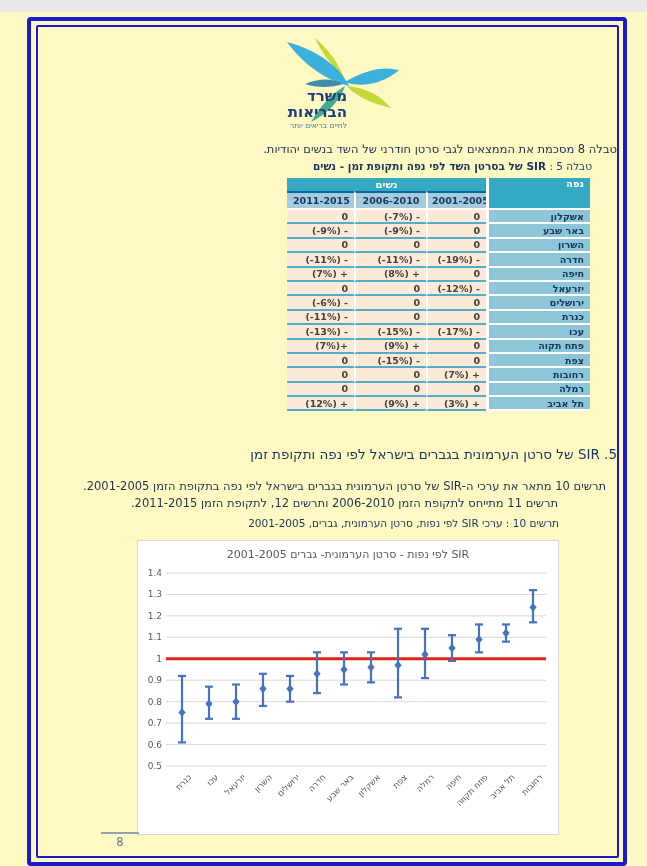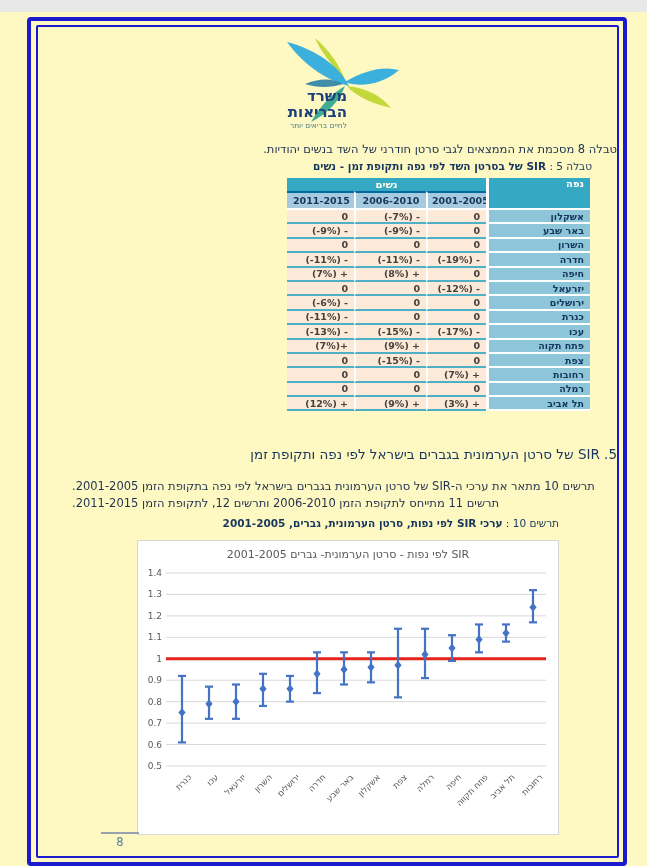--- a/index.html
+++ b/index.html
@@ -41,25 +41,25 @@
   th.per-h.last{border-left:none;}
   td.dcell{background:#8cc6d8;color:#17365d;font-size:9.5px;font-weight:bold;
     text-align:right;border-bottom:2px solid #ffffff;border-left:3px solid #ffffff;height:12.4px;}
   td.vcell{background:#fce9d8;color:#46413c;font-size:9.5px;font-weight:bold;
     text-align:right;border-bottom:2px solid #4fafc6;border-left:2px solid #ffffff;height:12.4px;}
   td.vcell.last{border-left:none;}
   tbody tr:first-child td{border-top:2px solid #ffffff;}
 
   .sec-heading{position:absolute;right:30px;top:434px;margin:0;width:570px;text-align:right;
     font-size:13.5px;font-weight:normal;color:#17365d;}
-  .para{position:absolute;right:30px;top:466px;width:545px;text-align:left;
+  .para{position:absolute;right:30px;top:466px;width:545px;text-align:center;
     font-size:11.5px;line-height:16.5px;color:#1f3150;}
   .fig-caption{position:absolute;right:88px;top:505px;text-align:right;
     font-size:10.5px;color:#17365d;}
-  .fig-caption .b{font-weight:bold;}
+  .fig-caption .b{font-weight:normal;}
 
   
   .chart-box{position:absolute;left:137px;top:528px;width:420px;height:293px;
     background:#ffffff;border:1px solid #d8d8d8;}
   .chart-title{position:absolute;top:7px;left:0;width:100%;text-align:center;
     font-size:11px;color:#595959;}
   #plot-svg{position:absolute;left:0;top:0;}
   .xlw{position:absolute;width:0;height:0;}
   .xlab{position:absolute;right:0;top:0;transform:rotate(-45deg);transform-origin:100% 0;
     white-space:nowrap;font-size:8.5px;color:#595959;direction:rtl;}

